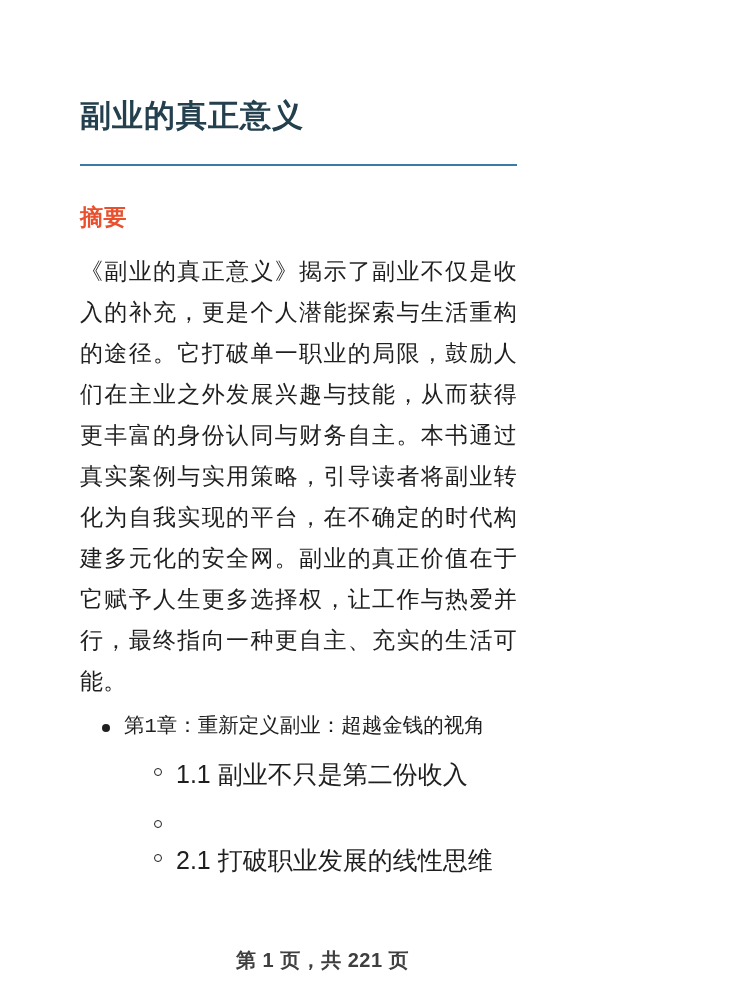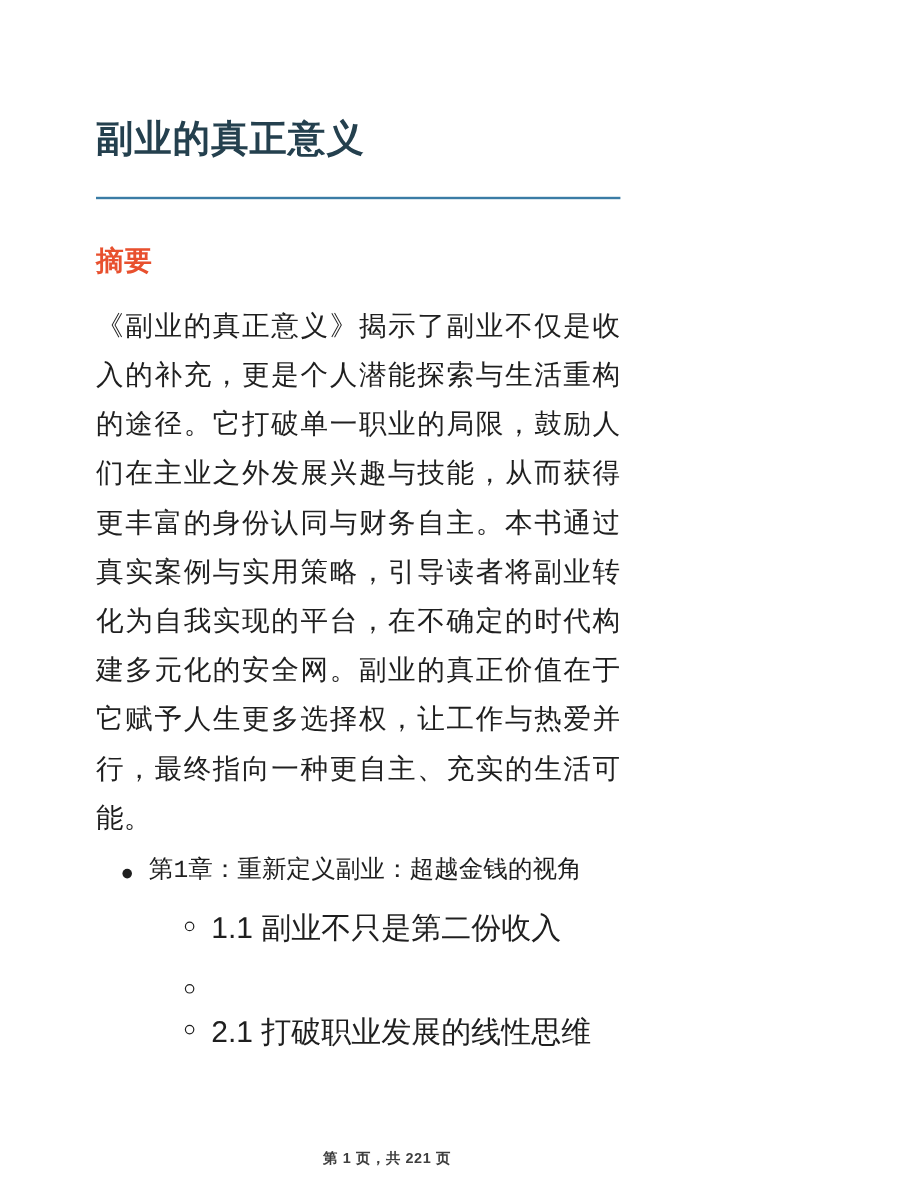--- a/index.html
+++ b/index.html
@@ -96,21 +96,21 @@
     background: transparent;
     box-sizing: border-box;
     margin: 12px 14px 0 0;
   }
   .page-footer {
     position: absolute;
     left: 0;
     bottom: 26px;
     width: 645px;
     text-align: center;
-    font-size: 12px;
+    font-size: 20px;
     font-weight: bold;
     color: #3f3f3f;
     letter-spacing: 0.5px;
   }
 </style>
 </head>
 <body>
 
 <div class="page">
 

